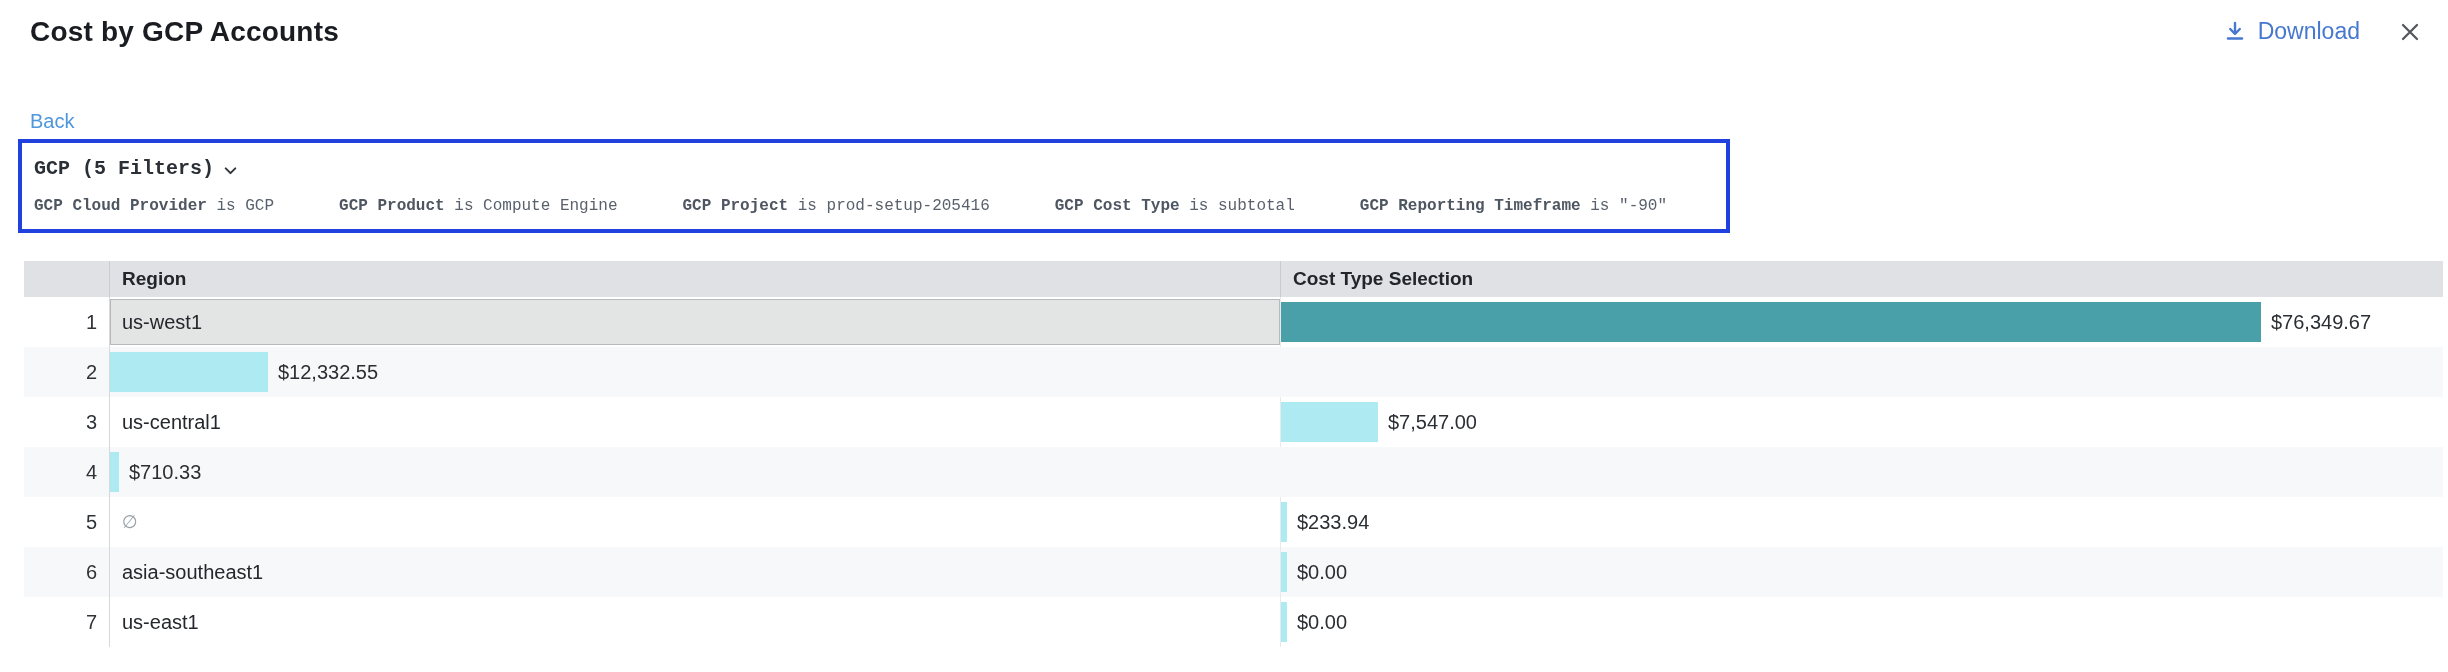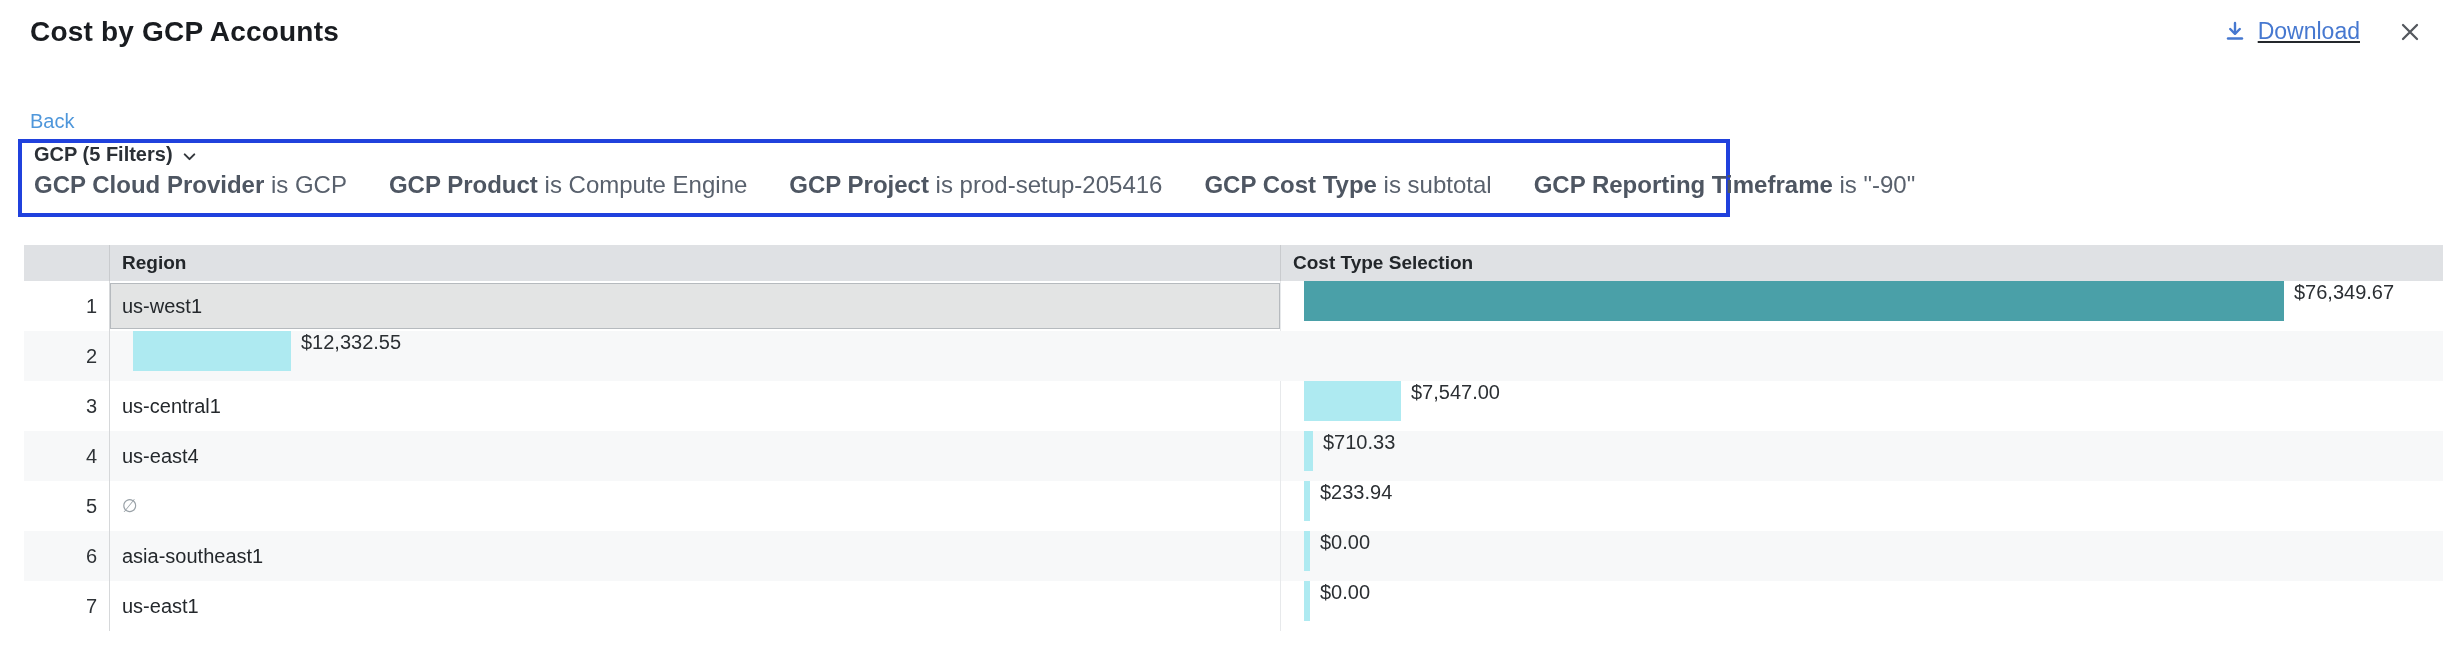--- a/index.html
+++ b/index.html
@@ -12,50 +12,51 @@
     color: #24282c;
   }
   .page { position: relative; width: 2448px; height: 532px; }
 
   
   .top-bar {
     display: flex; justify-content: space-between; align-items: flex-start;
     padding: 16px 26px 0 30px;
   }
   .page-title { margin: 0; font-size: 28px; font-weight: 700; color: #191c20; letter-spacing: .2px; }
-  .top-actions { display: flex; align-items: center; gap: 38px; padding-top: 2px; text-decoration: underline; }
+  .top-actions { display: flex; align-items: center; gap: 38px; padding-top: 2px; }
   .download-btn {
     display: flex; align-items: center; gap: 12px;
     color: #4678d0; font-size: 23px; font-weight: 500; cursor: pointer;
   }
   .close-btn { cursor: pointer; display: flex; align-items: center; }
 
   
   .back-link {
     display: inline-block; margin: 62px 0 6px 30px;
     color: #4f97db; font-size: 20px; cursor: pointer; text-decoration: none;
   }
 
   
   .filter-panel {
     margin-left: 18px;
     width: 1712px;
     border: 4px solid #2041dd;
     background: #ffffff;
-    padding: 0 12px 14px 10px;
+    padding: 14px 12px 14px 10px;
+    font-family: Liberation Mono, monospace;
   }
   .filter-summary {
     display: inline-flex; align-items: center; gap: 8px;
     font-size: 20px; font-weight: 700; color: #2b3036; cursor: pointer;
     padding-left: 2px;
   }
   .filter-list {
-    margin-top: 5px;
-    display: flex; flex-wrap: nowrap; gap: 42px;
-    font-size: 24px; color: #59616d; white-space: nowrap;
+    margin-top: 17px;
+    display: flex; flex-wrap: nowrap; gap: 65px;
+    font-size: 16px; color: #59616d; white-space: nowrap;
     padding-left: 2px;
   }
   .filter-item .f-field { font-weight: 700; color: #4e5662; }
 
   
   .cost-table {
     margin: 28px 0 0 24px;
     width: 2419px;
     background: #fde047;
   }
@@ -82,22 +83,22 @@
     position: relative;
   }
   .region-inner { padding-left: 12px; width: 100%; height: 100%; display: flex; align-items: center; }
   .cell-region.selected .region-inner {
     background: #e3e4e4;
     box-shadow: inset 0 0 0 1px #b6babe;
     height: 46px; margin: 2px 0; text-align: center;
   }
   .cell-region .null-glyph { color: #9aa2a8; font-size: 18px; }
   .cell-bar {
-    flex: 1; display: flex; 
-    padding-left: 23px;
+    flex: 1; display: flex; align-items: center;
+    padding-left: 0;
   }
   .bar { height: 40px; flex: none; }
   .bar-value { margin-left: 10px; font-size: 20px; color: #2b2f33; white-space: nowrap; }
 </style>
 </head>
 <body>
 
 <div class="page">
 
   <div class="top-bar">
@@ -177,25 +178,20 @@
             </div>
     </div>
     <div class="cell-bar">
       <div class="bar" style="width: 97px; background: rgb(174, 234, 241);"></div>
       <span class="bar-value">$7,547.00</span>
     </div>
   </div>
 
   <div class="t-row stripe">
     <div class="cell-num">4</div>
-    <div class="cell-region">
-      <div class="region-inner">
-              <span class="region-text">us-east4</span>
-            </div>
-    </div>
     <div class="cell-bar">
       <div class="bar" style="width: 9px; background: rgb(174, 234, 241);"></div>
       <span class="bar-value">$710.33</span>
     </div>
   </div>
 
   <div class="t-row">
     <div class="cell-num">5</div>
     <div class="cell-region">
       <div class="region-inner">

